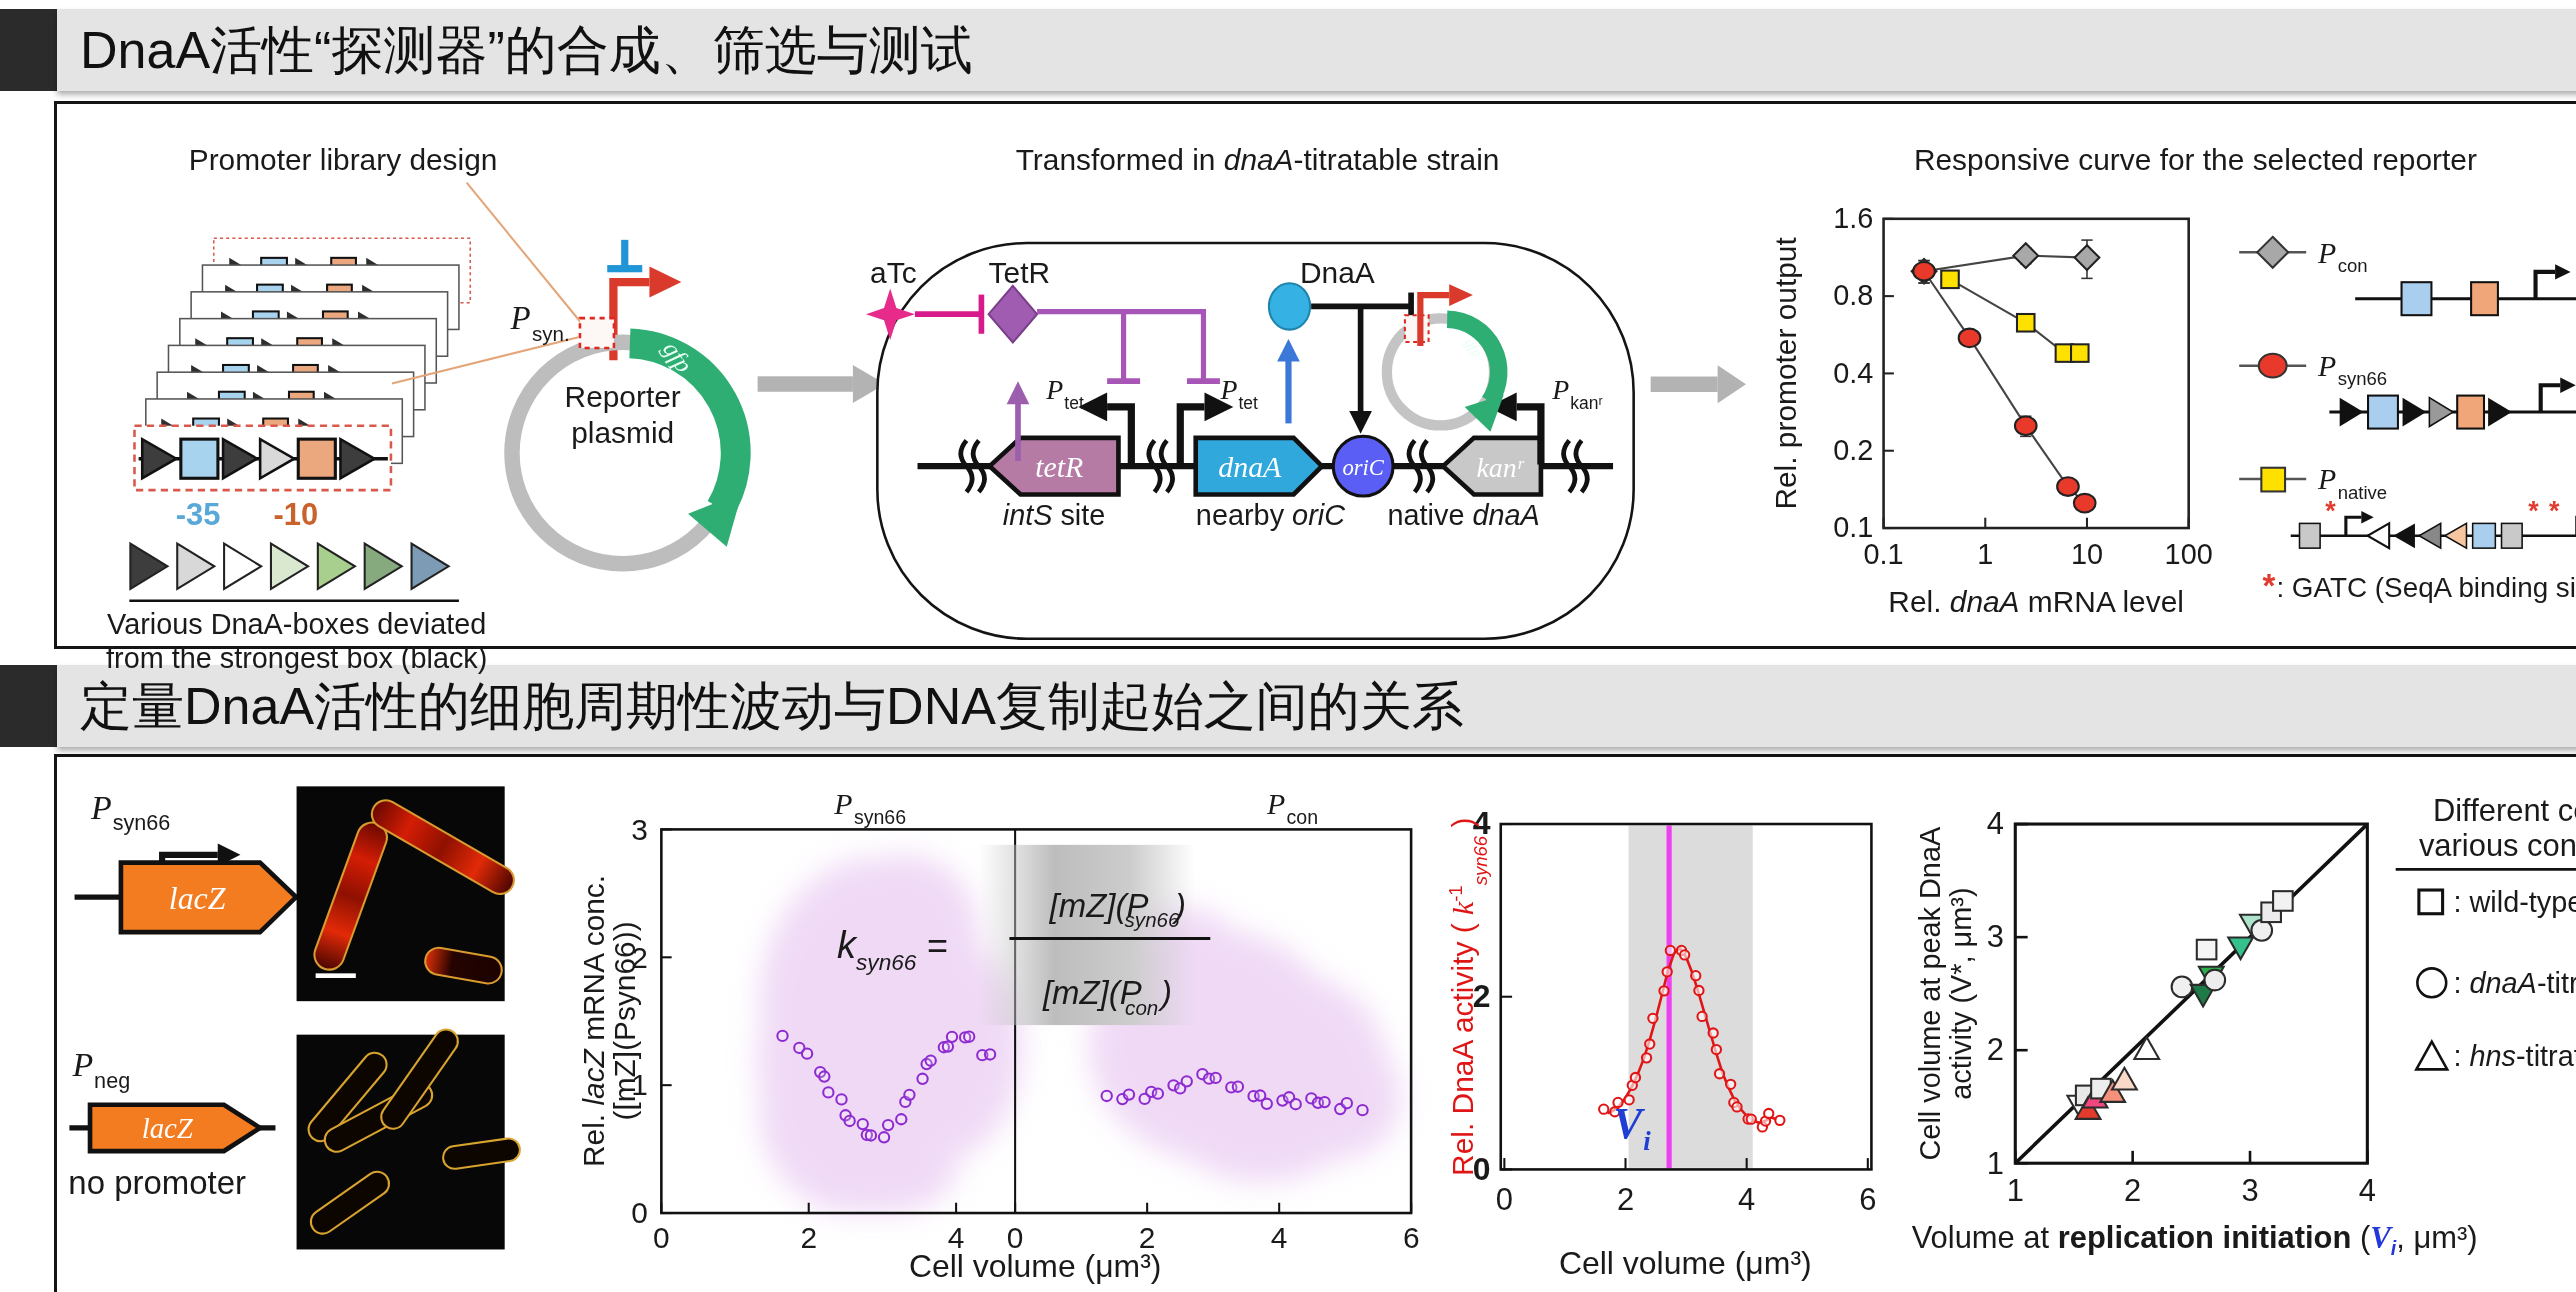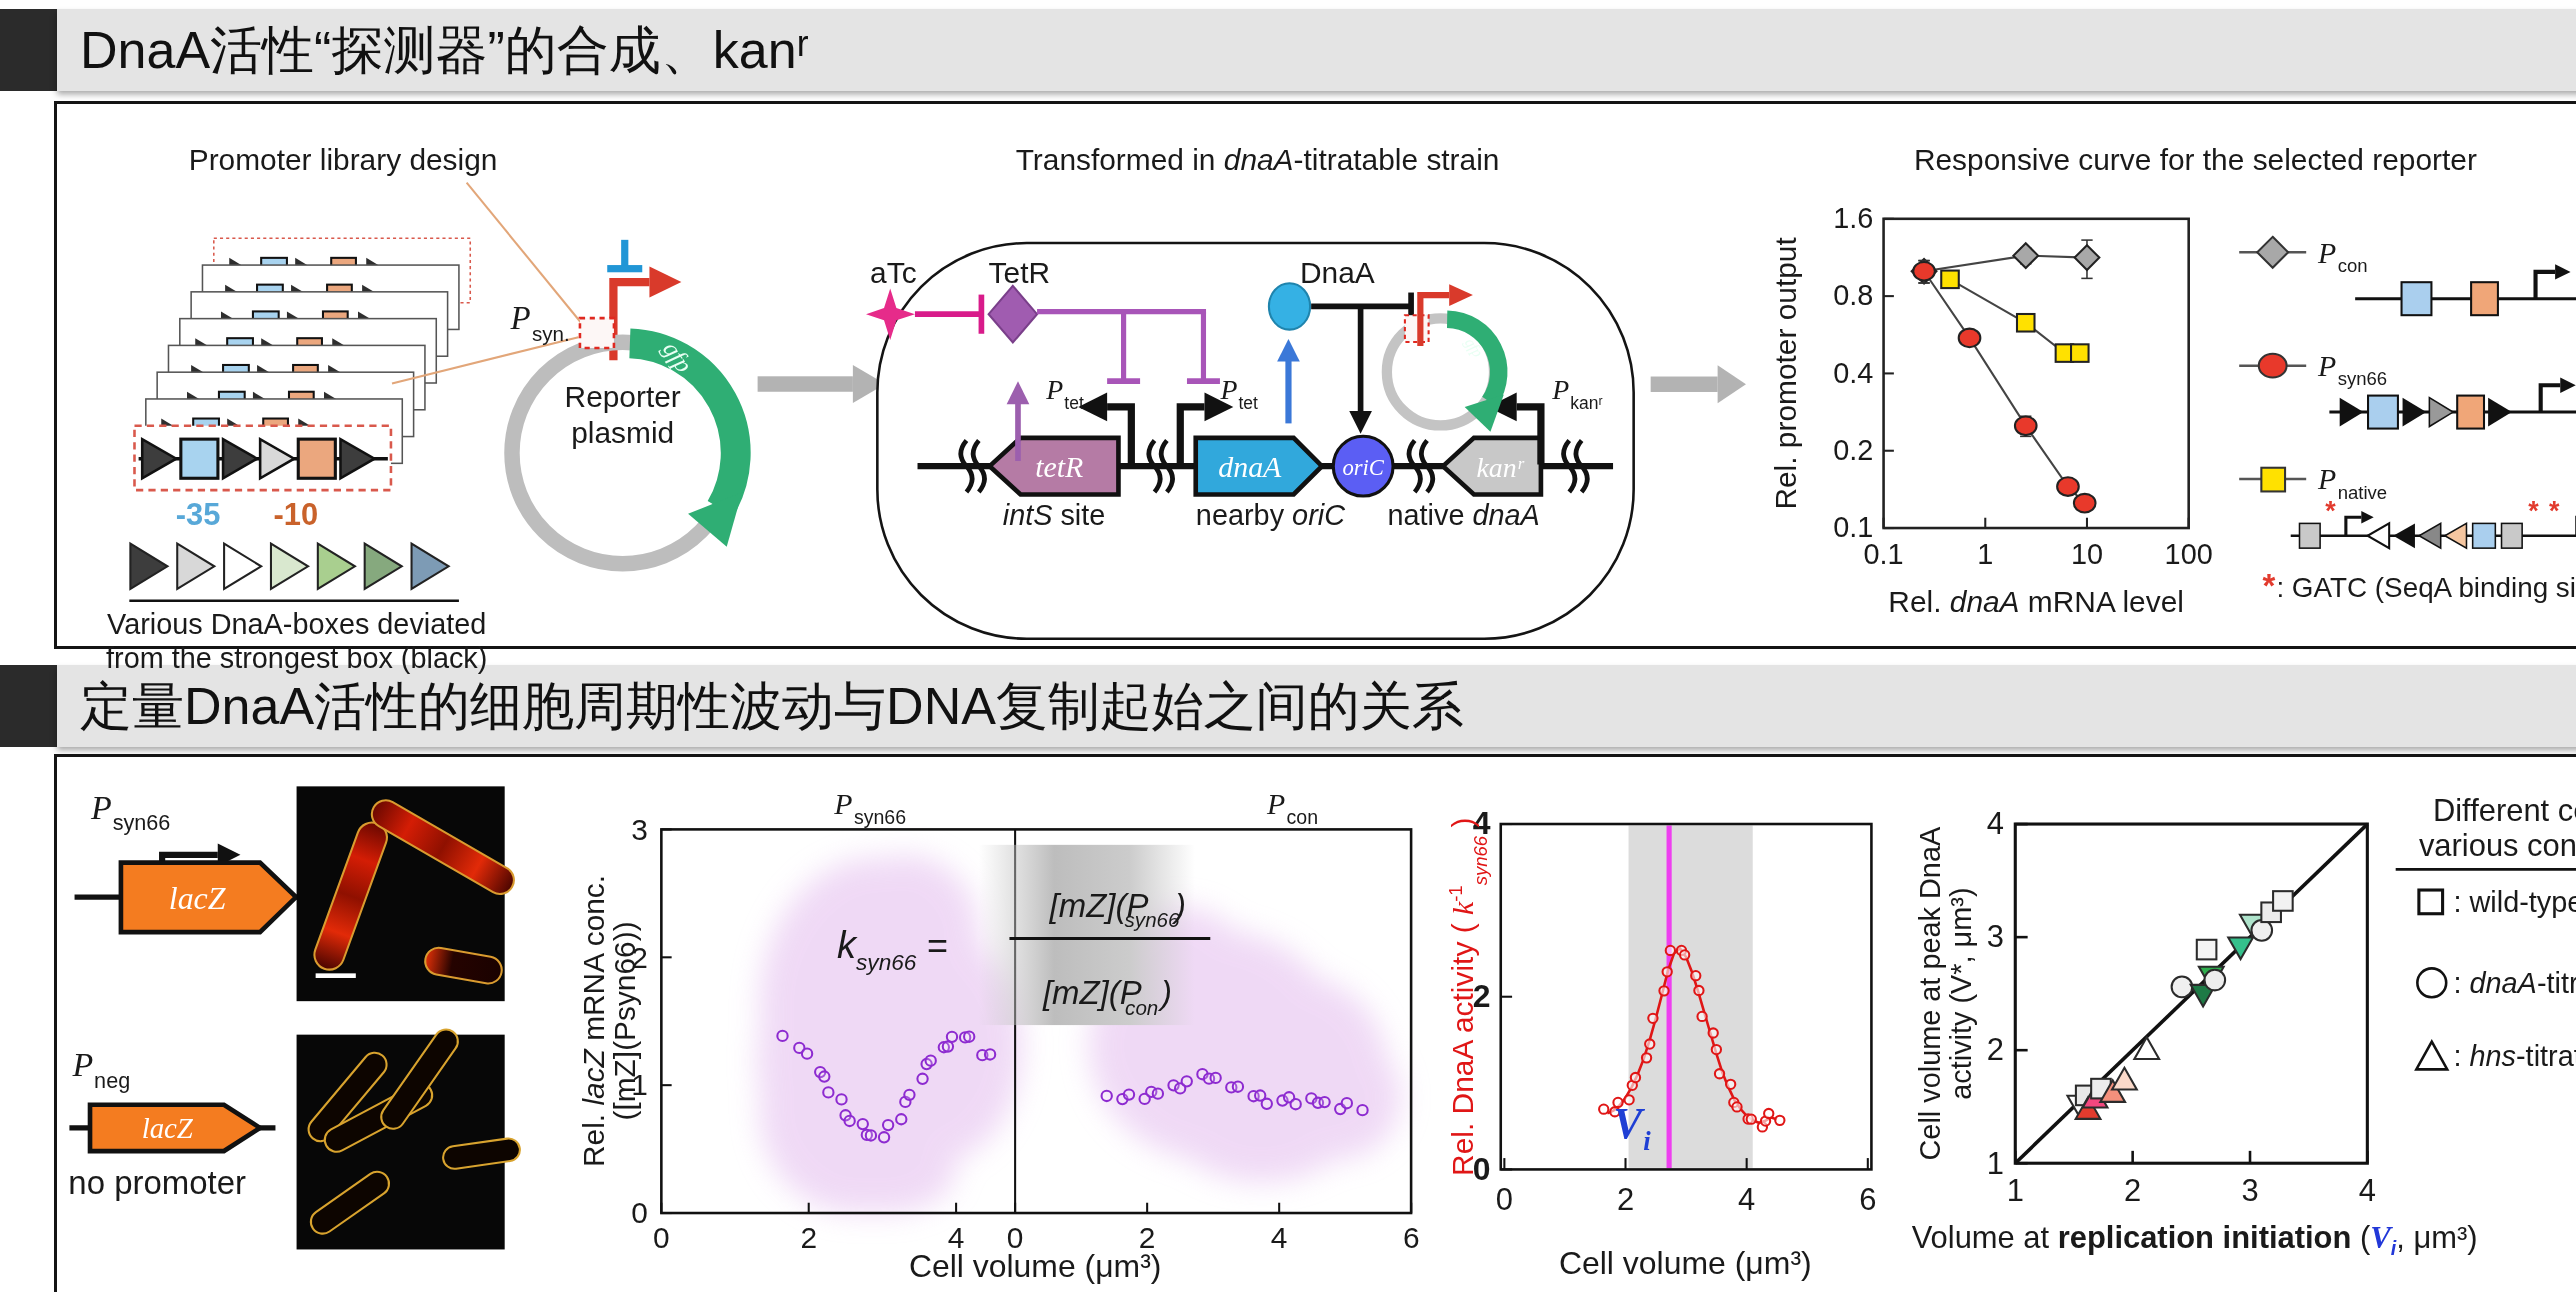--- a/index.html
+++ b/index.html
@@ -17,21 +17,21 @@
   .geneTxt{font-family:"Liberation Serif",serif;font-style:italic;fill:#ffffff;}
   .cap{font-size:56px;}
 </style>
 </head>
 <body>
 
 <div class="slide">
 
   <div class="abs stub" style="left:0;top:9.3px;width:57px;height:82px"></div>
   <div class="abs titlebar" style="left:57px;top:9.3px;width:2607px;height:82px">
-    <span>DnaA活性“探测器”的合成、kanʳ</span>
+    <span>DnaA活性“探测器”的合成、筛选与测试</span>
   </div>
   <div class="abs contentbox" style="left:54px;top:101px;width:2624px;height:542px"></div>
 
   <div class="abs stub" style="left:0;top:665px;width:57px;height:82px"></div>
   <div class="abs titlebar" style="left:57px;top:665px;width:2607px;height:82px">
     <span>定量DnaA活性的细胞周期性波动与DNA复制起始之间的关系</span>
   </div>
   <div class="abs contentbox" style="left:54px;top:754px;width:2624px;height:535px"></div>
 
   <svg style="left:57px;top:108px" width="809" height="533" viewBox="0 0 1570 1035">

